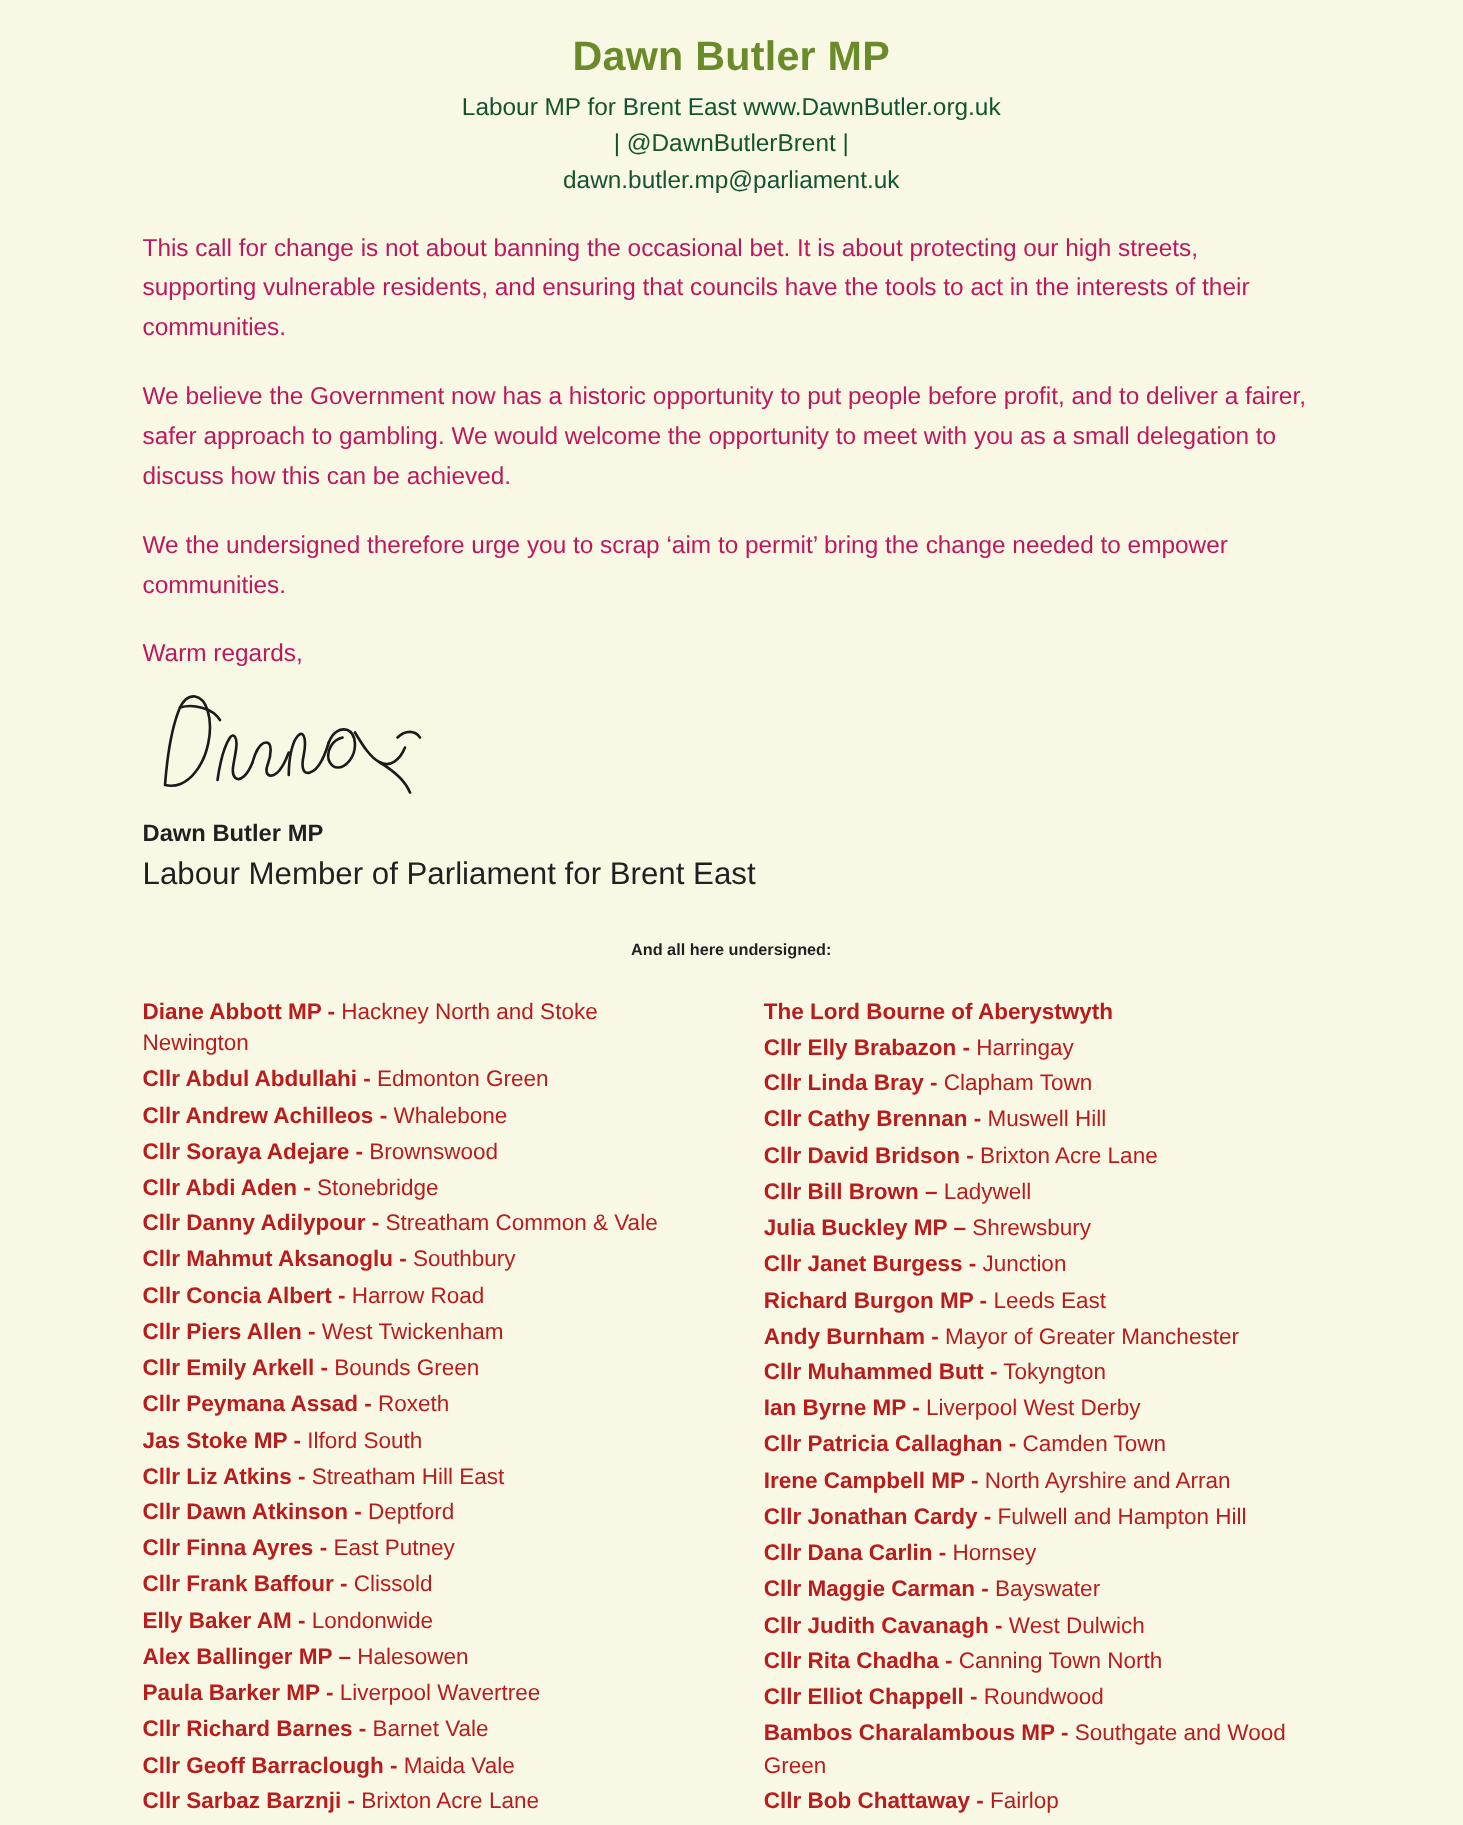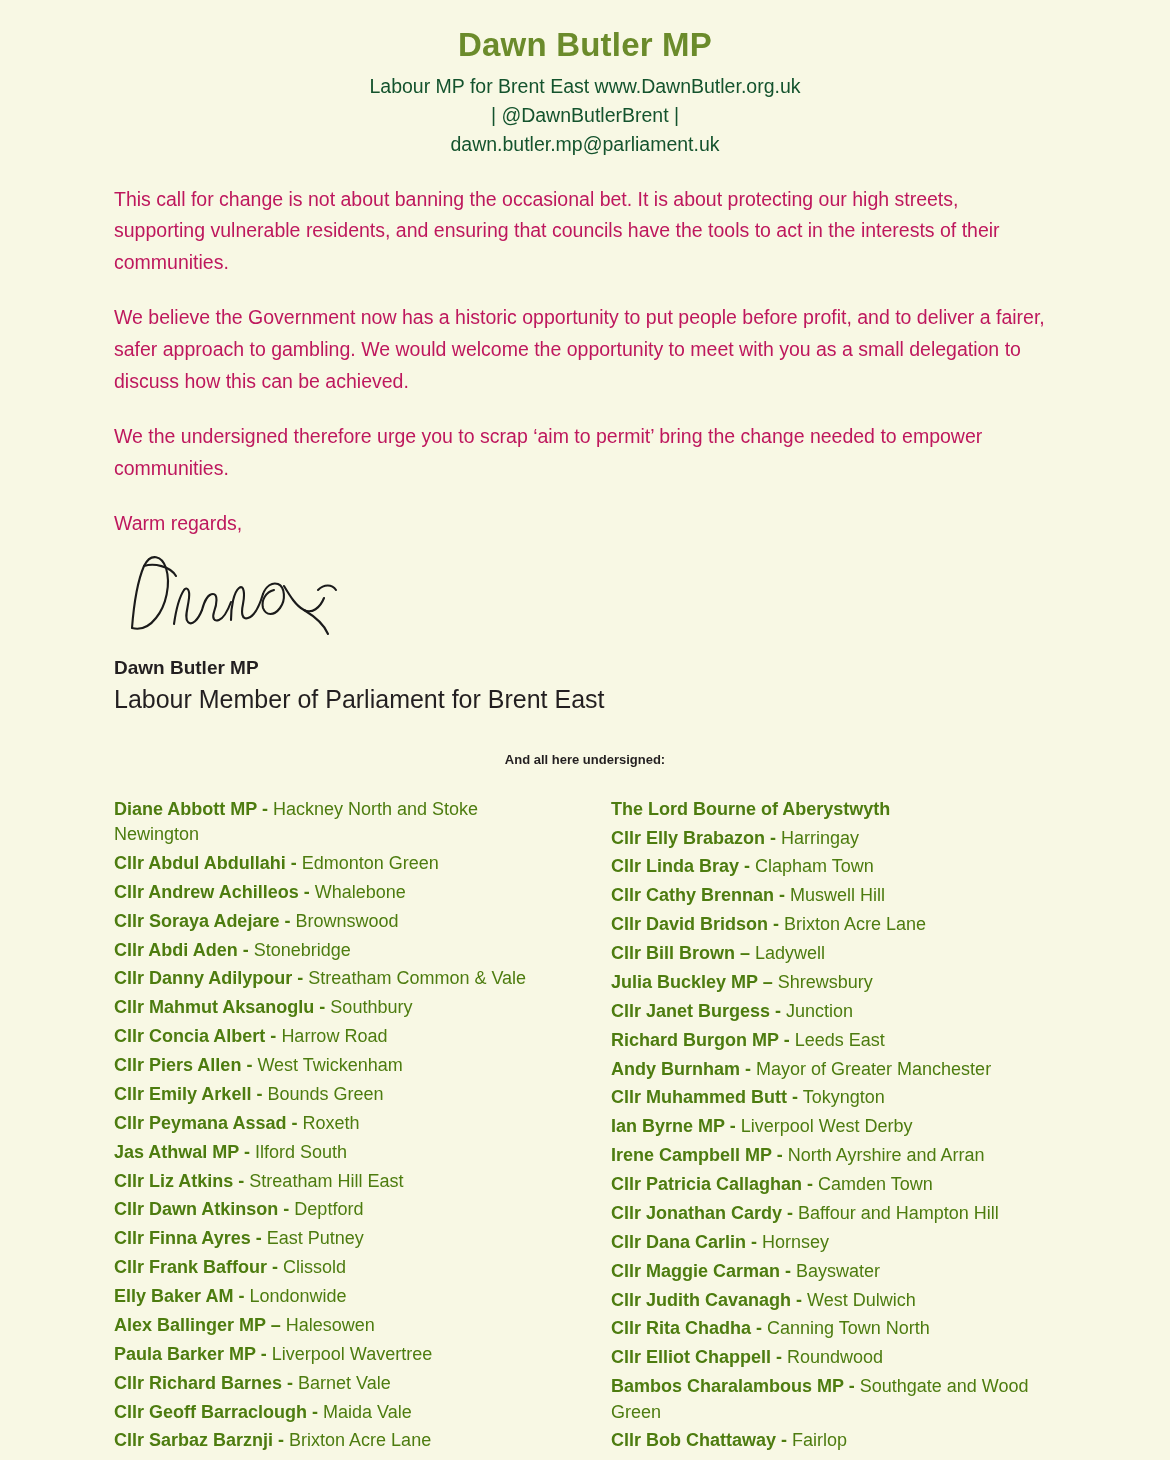--- a/index.html
+++ b/index.html
@@ -85,21 +85,21 @@
   }
   .col {
     width: 487px;
     box-sizing: border-box;
   }
   .sig-item {
     font-family: "Liberation Sans", sans-serif;
     font-size: 18px;
     line-height: 1.41;
     margin: 0 0 3.5px 0;
-    color: #4d7c0f;
+    color: #b91c1c;
   }
   .sig-item b {
     font-weight: bold;
   }
   .sig-item .desc {
     font-weight: normal;
   }
 </style>
 </head>
 <body>
@@ -147,21 +147,21 @@
         <p class="sig-item"><b>Cllr Abdul Abdullahi -</b> <span class="desc">Edmonton Green</span></p>
         <p class="sig-item"><b>Cllr Andrew Achilleos -</b> <span class="desc">Whalebone</span></p>
         <p class="sig-item"><b>Cllr Soraya Adejare -</b> <span class="desc">Brownswood</span></p>
         <p class="sig-item"><b>Cllr Abdi Aden -</b> <span class="desc">Stonebridge</span></p>
         <p class="sig-item"><b>Cllr Danny Adilypour -</b> <span class="desc">Streatham Common &amp; Vale</span></p>
         <p class="sig-item"><b>Cllr Mahmut Aksanoglu -</b> <span class="desc">Southbury</span></p>
         <p class="sig-item"><b>Cllr Concia Albert -</b> <span class="desc">Harrow Road</span></p>
         <p class="sig-item"><b>Cllr Piers Allen -</b> <span class="desc">West Twickenham</span></p>
         <p class="sig-item"><b>Cllr Emily Arkell -</b> <span class="desc">Bounds Green</span></p>
         <p class="sig-item"><b>Cllr Peymana Assad -</b> <span class="desc">Roxeth</span></p>
-        <p class="sig-item"><b>Jas Athwal MP -</b> <span class="desc">Ilford South</span></p>
+        <p class="sig-item"><b>Jas Stoke MP -</b> <span class="desc">Ilford South</span></p>
         <p class="sig-item"><b>Cllr Liz Atkins -</b> <span class="desc">Streatham Hill East</span></p>
         <p class="sig-item"><b>Cllr Dawn Atkinson -</b> <span class="desc">Deptford</span></p>
         <p class="sig-item"><b>Cllr Finna Ayres -</b> <span class="desc">East Putney</span></p>
         <p class="sig-item"><b>Cllr Frank Baffour -</b> <span class="desc">Clissold</span></p>
         <p class="sig-item"><b>Elly Baker AM -</b> <span class="desc">Londonwide</span></p>
         <p class="sig-item"><b>Alex Ballinger MP –</b> <span class="desc">Halesowen</span></p>
         <p class="sig-item"><b>Paula Barker MP -</b> <span class="desc">Liverpool Wavertree</span></p>
         <p class="sig-item"><b>Cllr Richard Barnes -</b> <span class="desc">Barnet Vale</span></p>
         <p class="sig-item"><b>Cllr Geoff Barraclough -</b> <span class="desc">Maida Vale</span></p>
         <p class="sig-item"><b>Cllr Sarbaz Barznji -</b> <span class="desc">Brixton Acre Lane</span></p>
@@ -175,23 +175,23 @@
         <p class="sig-item"><b>Cllr Linda Bray -</b> <span class="desc">Clapham Town</span></p>
         <p class="sig-item"><b>Cllr Cathy Brennan -</b> <span class="desc">Muswell Hill</span></p>
         <p class="sig-item"><b>Cllr David Bridson -</b> <span class="desc">Brixton Acre Lane</span></p>
         <p class="sig-item"><b>Cllr Bill Brown –</b> <span class="desc">Ladywell</span></p>
         <p class="sig-item"><b>Julia Buckley MP –</b> <span class="desc">Shrewsbury</span></p>
         <p class="sig-item"><b>Cllr Janet Burgess -</b> <span class="desc">Junction</span></p>
         <p class="sig-item"><b>Richard Burgon MP -</b> <span class="desc">Leeds East</span></p>
         <p class="sig-item"><b>Andy Burnham -</b> <span class="desc">Mayor of Greater Manchester</span></p>
         <p class="sig-item"><b>Cllr Muhammed Butt -</b> <span class="desc">Tokyngton</span></p>
         <p class="sig-item"><b>Ian Byrne MP -</b> <span class="desc">Liverpool West Derby</span></p>
+        <p class="sig-item"><b>Cllr Patricia Callaghan -</b> <span class="desc">Camden Town</span></p>
         <p class="sig-item"><b>Irene Campbell MP -</b> <span class="desc">North Ayrshire and Arran</span></p>
-        <p class="sig-item"><b>Cllr Patricia Callaghan -</b> <span class="desc">Camden Town</span></p>
-        <p class="sig-item"><b>Cllr Jonathan Cardy -</b> <span class="desc">Baffour and Hampton Hill</span></p>
+        <p class="sig-item"><b>Cllr Jonathan Cardy -</b> <span class="desc">Fulwell and Hampton Hill</span></p>
         <p class="sig-item"><b>Cllr Dana Carlin -</b> <span class="desc">Hornsey</span></p>
         <p class="sig-item"><b>Cllr Maggie Carman -</b> <span class="desc">Bayswater</span></p>
         <p class="sig-item"><b>Cllr Judith Cavanagh -</b> <span class="desc">West Dulwich</span></p>
         <p class="sig-item"><b>Cllr Rita Chadha -</b> <span class="desc">Canning Town North</span></p>
         <p class="sig-item"><b>Cllr Elliot Chappell -</b> <span class="desc">Roundwood</span></p>
         <p class="sig-item"><b>Bambos Charalambous MP -</b> <span class="desc">Southgate and Wood Green</span></p>
         <p class="sig-item"><b>Cllr Bob Chattaway -</b> <span class="desc">Fairlop</span></p>
 
       </div>
     </div>

